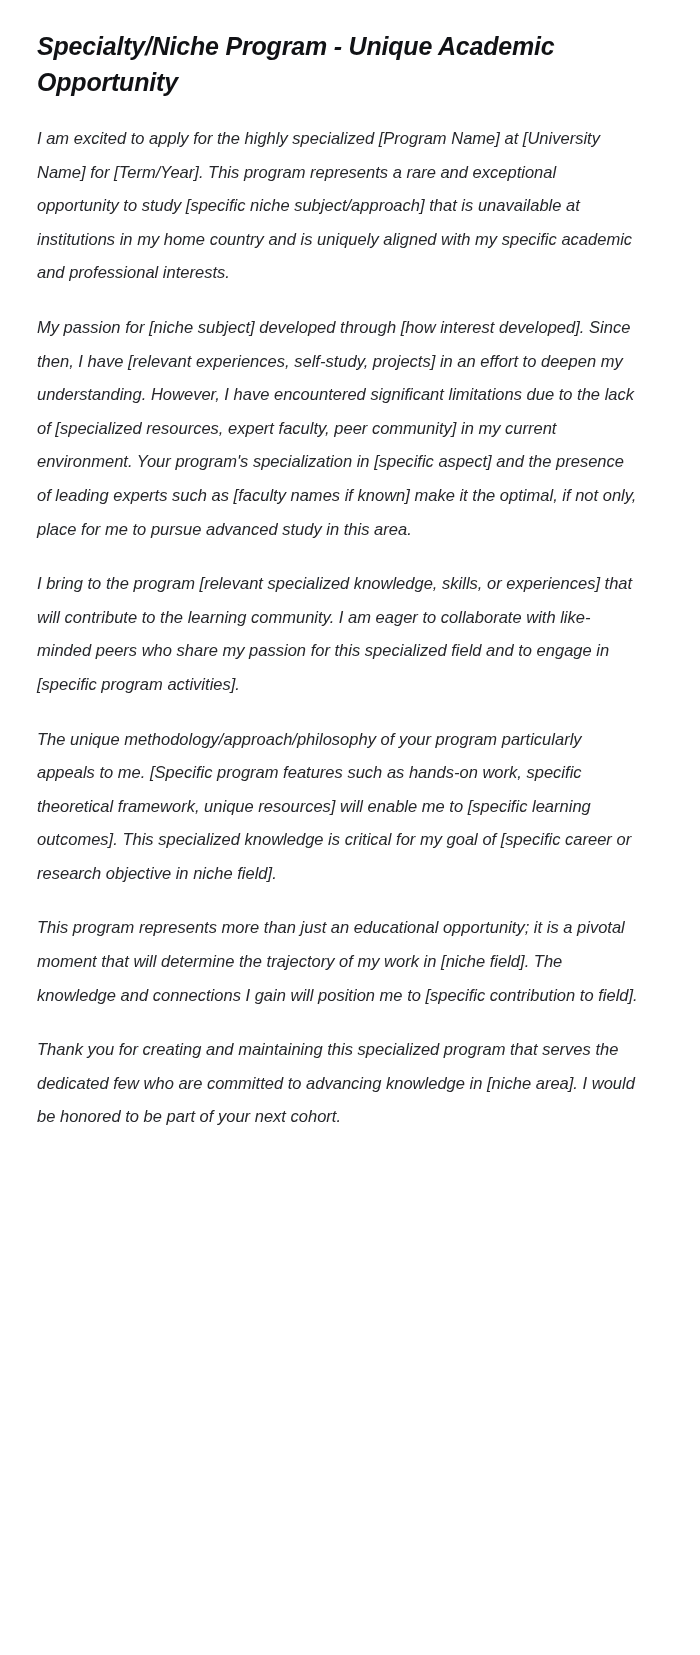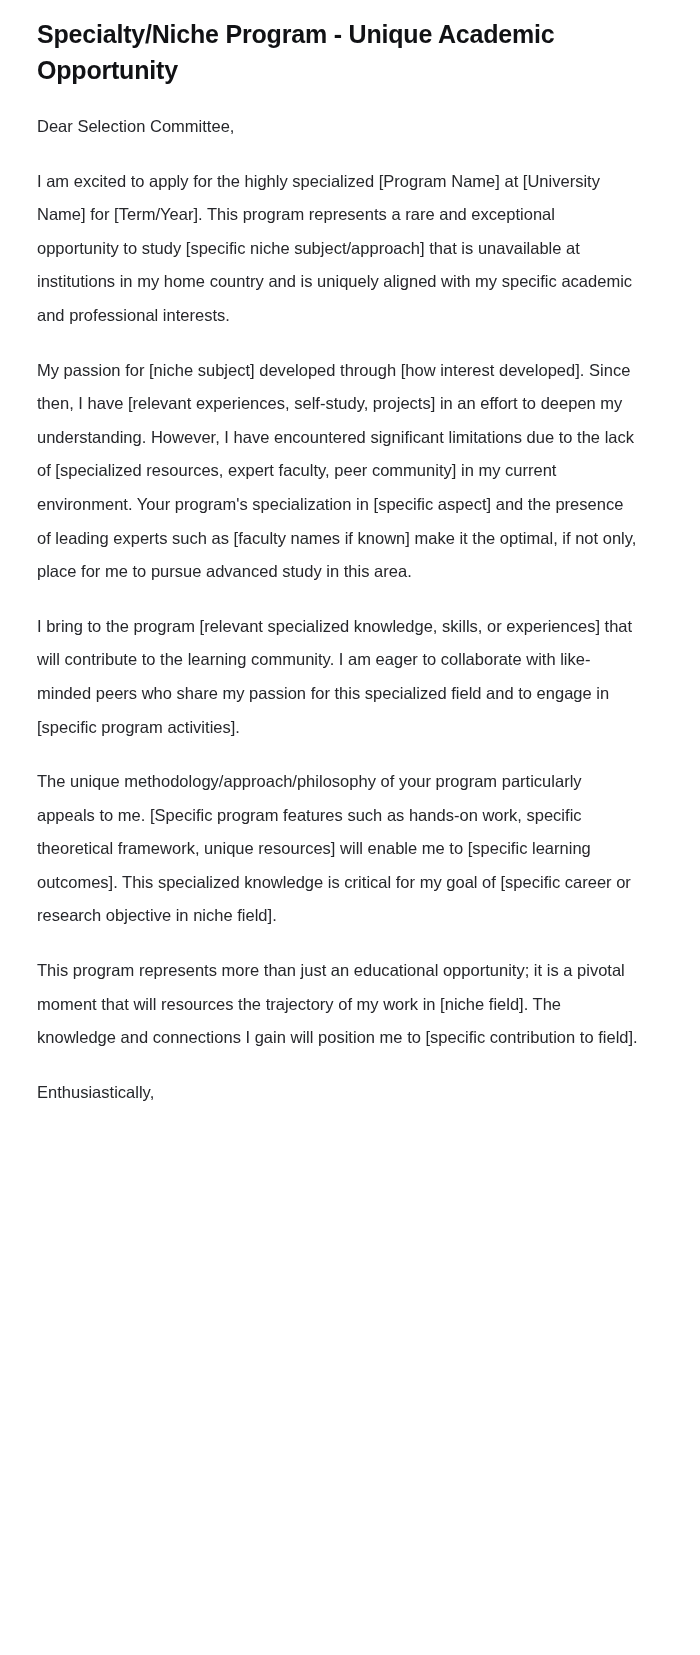--- a/index.html
+++ b/index.html
@@ -10,21 +10,22 @@
   body {
     width: 700px;
     min-height: 1655px;
     font-family: "Liberation Sans", sans-serif;
     color: #202124;
     -webkit-font-smoothing: antialiased;
   }
   .letter {
     box-sizing: border-box;
     width: 700px;
-    padding: 16px 60px 40px 37px;
+    padding: 28px 60px 40px 37px;
+    font-style: italic;
   }
   .letter-title {
     font-size: 25px;
     font-weight: bold;
     line-height: 36px;
     letter-spacing: -0.2px;
     color: #111215;
     margin: 0 0 22px 0;
     max-width: 530px;
   }
@@ -43,29 +44,28 @@
     white-space: nowrap;
   }
 </style>
 </head>
 <body>
 
 <article class="letter">
 
   <h1 class="letter-title">Specialty/Niche Program - Unique Academic Opportunity</h1>
 
-  <p class="letter-paragraph salutation">Dear Selection Committee,</p>
 
   <p class="letter-paragraph">I am excited to apply for the highly specialized [Program Name] at [University Name] for [Term/Year]. This program represents a rare and exceptional opportunity to study [specific niche subject/approach] that is unavailable at institutions in my home country and is uniquely aligned with my specific academic and professional interests.</p>
 
   <p class="letter-paragraph">My passion for [niche subject] developed through [how interest developed]. Since then, I have [relevant experiences, self-study, projects] in an effort to deepen my understanding. However, I have encountered significant limitations due to the lack of [specialized resources, expert faculty, peer community] in my current environment. Your program's specialization in [specific aspect] and the presence of leading experts such as [faculty names if known] make it the optimal, if not only, place for me to pursue advanced study in this area.</p>
 
   <p class="letter-paragraph">I bring to the program [relevant specialized knowledge, skills, or experiences] that will contribute to the learning community. I am eager to collaborate with like-minded peers who share my passion for this specialized field and to engage in [specific program activities].</p>
 
   <p class="letter-paragraph">The unique methodology/approach/philosophy of your program particularly appeals to me. [Specific program features such as hands-on work, specific theoretical framework, unique resources] will enable me to [specific learning outcomes]. This specialized knowledge is critical for my goal of [specific career or research objective in niche field].</p>
 
-  <p class="letter-paragraph">This program represents more than just an educational opportunity; it is a pivotal moment that will resources the trajectory of my work in [niche field]. The knowledge and connections I gain will position me to [specific contribution to field].</p>
+  <p class="letter-paragraph">This program represents more than just an educational opportunity; it is a pivotal moment that will determine the trajectory of my work in [niche field]. The knowledge and connections I gain will position me to [specific contribution to field].</p>
 
+  <p class="letter-paragraph">Thank you for creating and maintaining this specialized program that serves the dedicated few who are committed to advancing knowledge in [niche area]. I would be honored to be part of your next cohort.</p>
 
-  <p class="letter-paragraph closing">Enthusiastically,</p>
 
 
 </article>
 
 </body></html>

